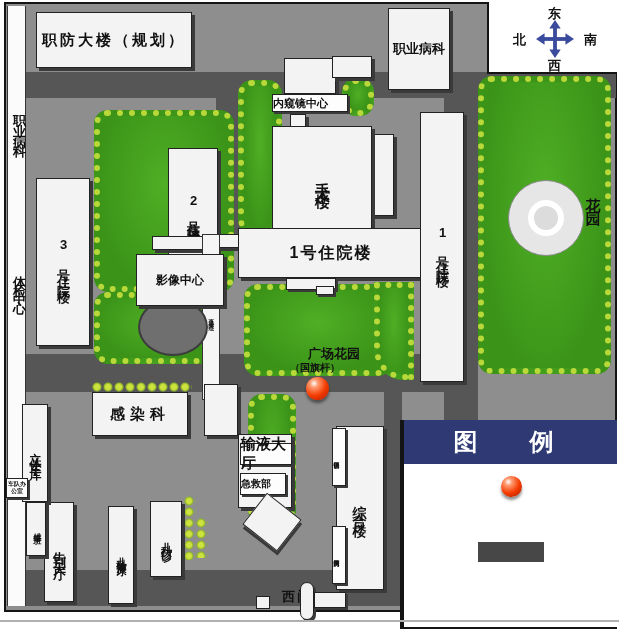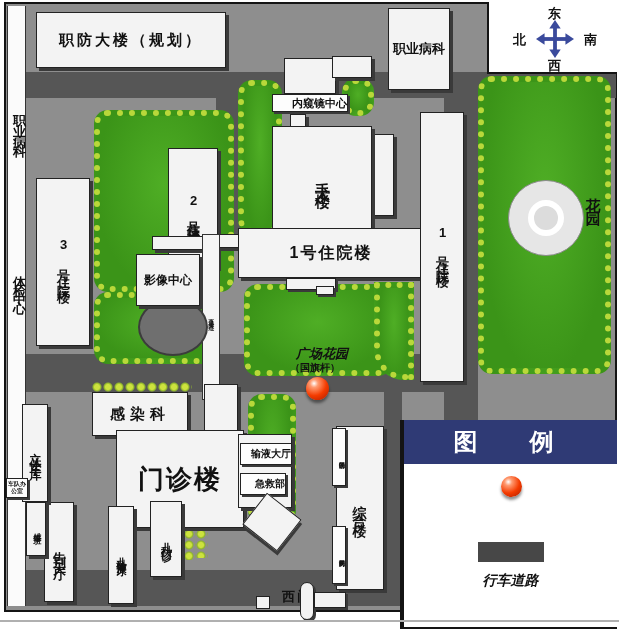--- a/index.html
+++ b/index.html
@@ -8,21 +8,21 @@
   .abs{position:absolute;}
   .mapbg{left:4px;top:2px;width:609px;height:606px;border:2px solid #141414;background:#8e8e8e;}
   .road{background:#565656;}
   .lawn{background:radial-gradient(ellipse at 50% 40%,#4fae25,#3b9418 75%);
         border:6px dotted #b9d83a;border-radius:14px;box-sizing:border-box;}
   .bushes{background-image:radial-gradient(circle at 5px 5px,#cde23e 2.5px,#8db32c 4px,rgba(0,0,0,0) 5px);
           background-size:11px 11px;}
   .bld{background:#f3f3f3;border:1px solid #222;box-shadow:3px 3px 0 #3a3a3a;
        display:flex;align-items:center;justify-content:center;box-sizing:border-box;}
   .lblbox{background:#fdfdfd;border:1px solid #222;box-shadow:2px 2px 0 #3a3a3a;
-          display:flex;align-items:center;justify-content:flex-end;font-weight:bold;box-sizing:border-box;}
+          display:flex;align-items:center;justify-content:flex-start;font-weight:bold;box-sizing:border-box;}
   .vtext{writing-mode:vertical-lr;text-orientation:upright;font-weight:bold;color:#111;}
   .htext{font-weight:bold;color:#111;white-space:nowrap;}
   .leftstrip{background:#fbfbfb;border-right:1px solid #333;border-left:1px solid #333;}
   .corridor{background:#f5f5f5;border:1px solid #333;display:flex;align-items:center;justify-content:center;}
   .oval{background:#6f6f6f;border:2px solid #3c3c3c;border-radius:50%;}
   .ball{border-radius:50%;background:radial-gradient(circle at 35% 28%,#ffffff 0%,#ff9a70 18%,#f43b00 55%,#a81b00 100%);
         box-shadow:0 3px 3px rgba(0,0,0,0.45);}
   .donut-outer{background:#e6e6e6;border:1px solid #8a8a8a;border-radius:50%;}
   .donut-inner{background:#dcdcdc;border:6px solid #ffffff;border-radius:50%;}
   .compass-panel{background:#ffffff;border-left:2px solid #141414;border-bottom:2px solid #141414;}
@@ -63,21 +63,21 @@
 
   <div class="abs donut-outer" style="left:508px;top:180px;width:74px;height:74px;">
     <div class="abs donut-inner" style="left:19px;top:19px;width:24px;height:24px;"></div>
   </div>
   <div class="abs vtext" style="left:583px;top:186px;font-size:15px;letter-spacing:14px;">花园</div>
 
   <div class="abs leftstrip" style="left:7px;top:6px;width:17px;height:600px;"></div>
   <div class="abs vtext" style="left:10px;top:104px;font-size:13px;letter-spacing:10px;">职业病科</div>
   <div class="abs vtext" style="left:10px;top:266px;font-size:13px;letter-spacing:8px;">体检中心</div>
 
-  <div class="abs bld" style="left:36px;top:12px;width:190px;height:56px;">
+  <div class="abs bld" style="left:36px;top:12px;width:156px;height:56px;">
     <span class="htext" style="font-size:15px;letter-spacing:3px;">职防大楼（规划）</span>
   </div>
   <div class="abs bld" style="left:388px;top:8px;width:62px;height:82px;">
     <span class="htext" style="font-size:13px;">职业病科</span>
   </div>
 
   <div class="abs compass-panel" style="left:487px;top:2px;width:128px;height:70px;">
     <svg class="abs" style="left:47px;top:18px;" viewBox="0 0 40 40" width="38" height="38">
       <g fill="#3a4a9c">
         <rect x="18" y="7" width="4" height="26"></rect>
@@ -119,40 +119,37 @@
   </div>
   <div class="abs bld" style="left:420px;top:112px;width:44px;height:270px;">
     <span class="vtext" style="font-size:13px;letter-spacing:6px;">1号住院楼</span>
   </div>
 
   <div class="abs corridor" style="left:202px;top:234px;width:16px;height:164px;">
     <span class="vtext tiny" style="letter-spacing:2px;">直通大道</span>
   </div>
 
   <div class="abs oval" style="left:138px;top:298px;width:66px;height:54px;"></div>
-  <div class="abs bld" style="left:136px;top:254px;width:64px;height:52px;">
+  <div class="abs bld" style="left:136px;top:254px;width:88px;height:52px;">
     <span class="htext" style="font-size:12px;">影像中心</span>
   </div>
 
   <div class="abs bld" style="left:286px;top:278px;width:50px;height:12px;box-shadow:2px 2px 0 #3a3a3a;"></div>
   <div class="abs bld" style="left:316px;top:286px;width:18px;height:9px;box-shadow:2px 2px 0 #3a3a3a;"></div>
-  <div class="abs htext" style="left:296px;top:345px;font-size:13px;font-style:italic;">广场花园</div>
+  <div class="abs htext" style="left:308px;top:345px;font-size:13px;">广场花园</div>
   <div class="abs htext" style="left:290px;top:361px;font-size:10px;">（国旗杆）</div>
   <div class="abs ball" style="left:306px;top:377px;width:23px;height:23px;"></div>
 
   <div class="abs bld" style="left:204px;top:384px;width:34px;height:52px;"></div>
   <div class="abs bld" style="left:92px;top:392px;width:96px;height:44px;">
     <span class="htext" style="font-size:15px;letter-spacing:5px;">感染科</span>
   </div>
-  <div class="abs bld" style="left:116px;top:430px;width:128px;height:98px;">
-    <span class="htext" style="font-size:26px;letter-spacing:2px;">门诊楼</span>
-  </div>
   <div class="abs bld" style="left:238px;top:434px;width:54px;height:74px;"></div>
   <div class="abs lblbox" style="left:240px;top:443px;width:52px;height:22px;">
-    <span style="font-size:10px;">输液大厅</span>
+    <span style="font-size:15px;">输液大厅</span>
   </div>
   <div class="abs lblbox" style="left:240px;top:473px;width:46px;height:22px;">
     <span style="font-size:10px;">急救部</span>
   </div>
   <div class="abs bld" style="left:250px;top:502px;width:44px;height:40px;transform:rotate(38deg);"></div>
 
   <div class="abs bld" style="left:150px;top:501px;width:32px;height:76px;">
     <span class="vtext" style="font-size:11px;letter-spacing:3px;">儿科门诊</span>
   </div>
   <div class="abs bld" style="left:108px;top:506px;width:26px;height:98px;">
@@ -185,17 +182,16 @@
   <div class="abs bld" style="left:300px;top:582px;width:14px;height:38px;border-radius:7px;box-shadow:2px 2px 0 #3a3a3a;"></div>
   <div class="abs bld" style="left:314px;top:592px;width:32px;height:16px;box-shadow:2px 2px 0 #3a3a3a;"></div>
   <div class="abs bld" style="left:256px;top:596px;width:14px;height:13px;box-shadow:none;"></div>
 
   <div class="abs legend" style="left:400px;top:420px;width:213px;height:207px;">
     <div class="legend-hd">
       <span>图　例</span>
     </div>
     <div class="abs ball" style="left:97px;top:56px;width:21px;height:21px;"></div>
     <div class="abs swatch" style="left:74px;top:122px;width:66px;height:20px;"></div>
-    <div class="legend-cap" style="top:152px;">行车道路</div>
   </div>
 
   <div class="abs" style="left:0;top:620px;width:619px;height:2px;background:#b0b0b0;"></div>
 </div>
 
 </body></html>

